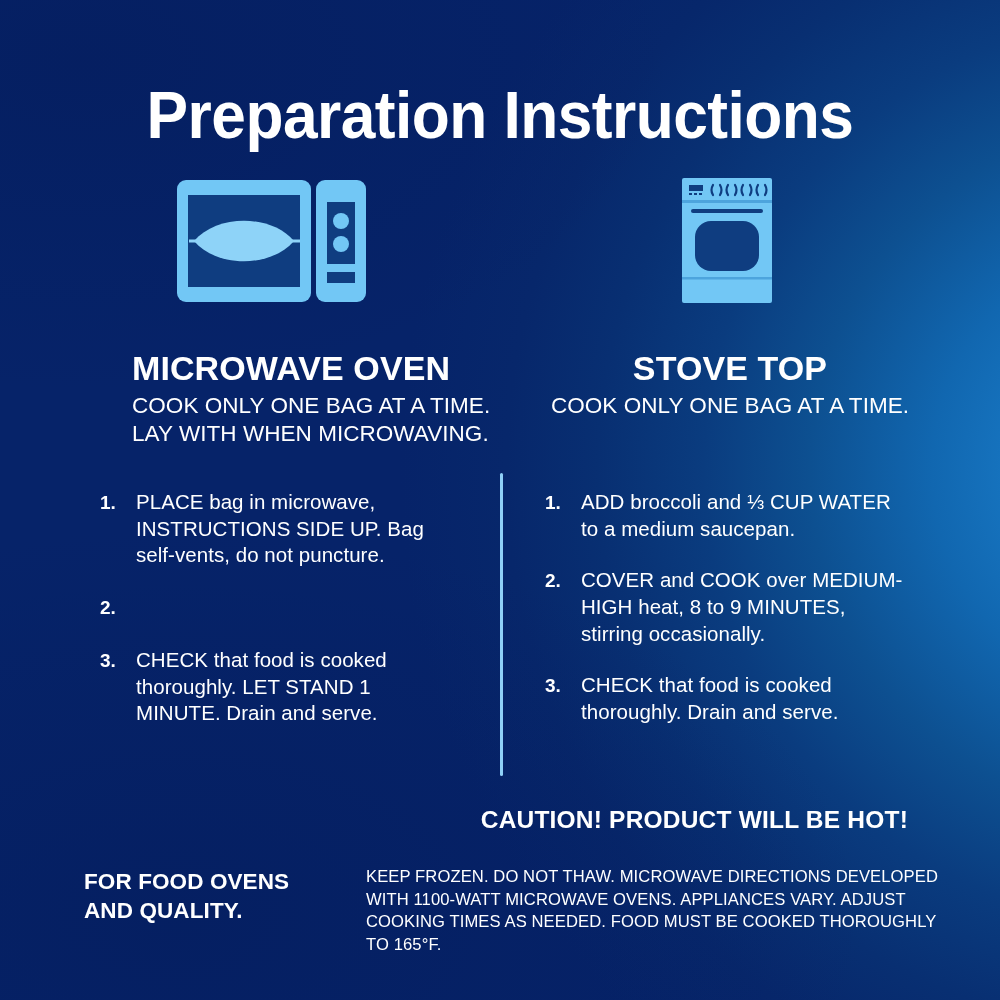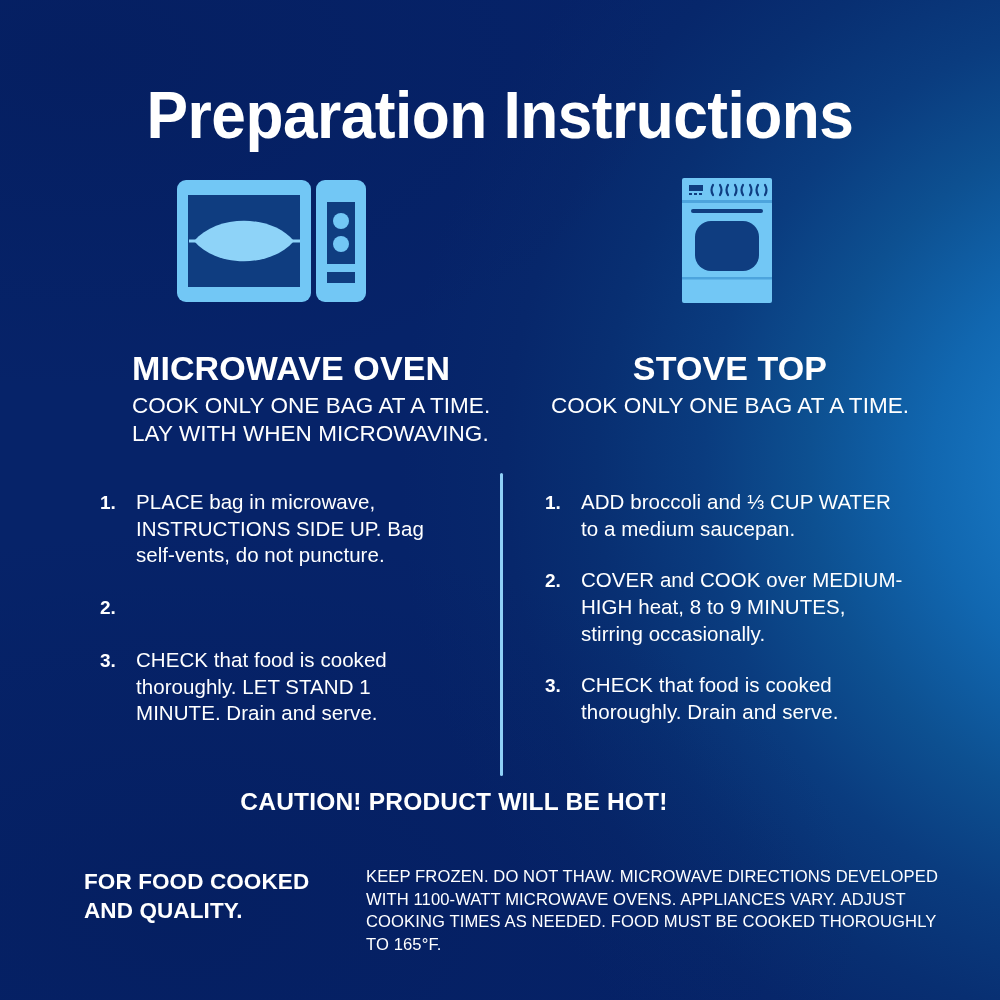--- a/index.html
+++ b/index.html
@@ -149,23 +149,23 @@
     font-size: 20.5px;
     font-weight: 400;
     line-height: 1.3;
     letter-spacing: 0.05px;
   }
 
   
   .caution {
     position: absolute;
     left: 0;
-    top: 788px;
+    top: 806px;
     width: 908px;
-    text-align: center;
+    text-align: right;
     color: #ffffff;
     font-size: 24.5px;
     font-weight: bold;
     letter-spacing: 0.2px;
   }
 
   
   .footer-left {
     position: absolute;
     left: 84px;
@@ -287,20 +287,20 @@
       </div>
       <div class="step">
         <div class="step-num">3.</div>
         <div class="step-text">CHECK that food is cooked thoroughly. Drain and serve.</div>
       </div>
     </div>
 
     <div class="caution">CAUTION! PRODUCT WILL BE HOT!</div>
 
     <div class="footer-left">
-      <div>FOR FOOD COOKED</div>
+      <div>FOR FOOD OVENS</div>
       <div>AND QUALITY.</div>
     </div>
 
     <div class="footer-right">KEEP FROZEN. DO NOT THAW. MICROWAVE DIRECTIONS DEVELOPED WITH 1100-WATT MICROWAVE OVENS. APPLIANCES VARY. ADJUST COOKING TIMES AS NEEDED. FOOD MUST BE COOKED THOROUGHLY TO 165°F.</div>
 
   </div>
 </div>
 
 </body></html>

